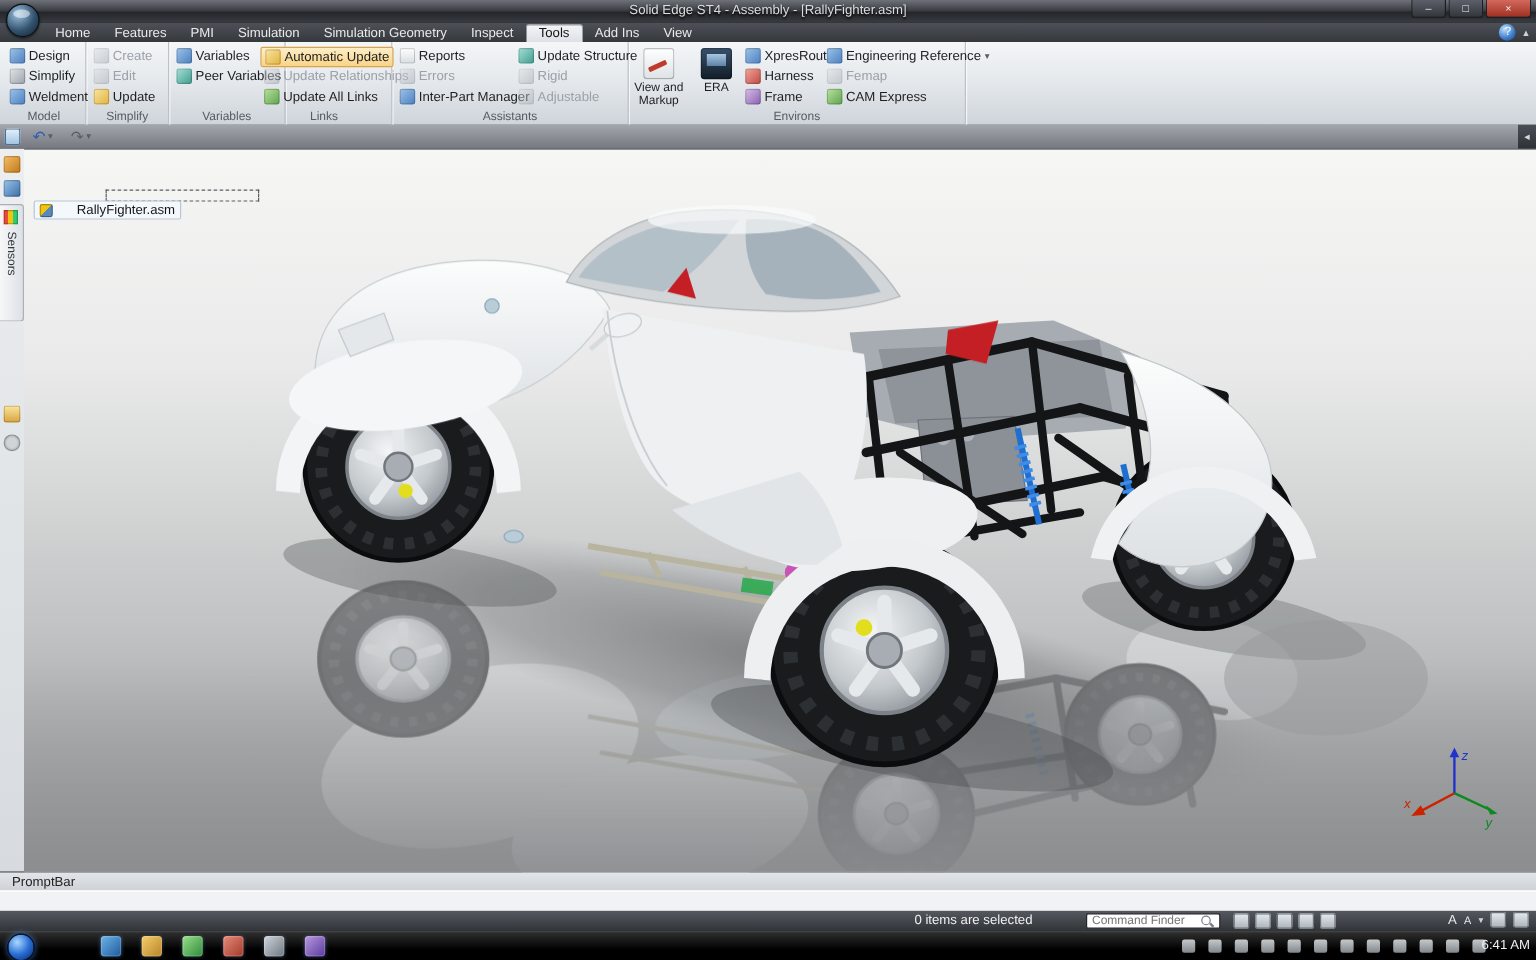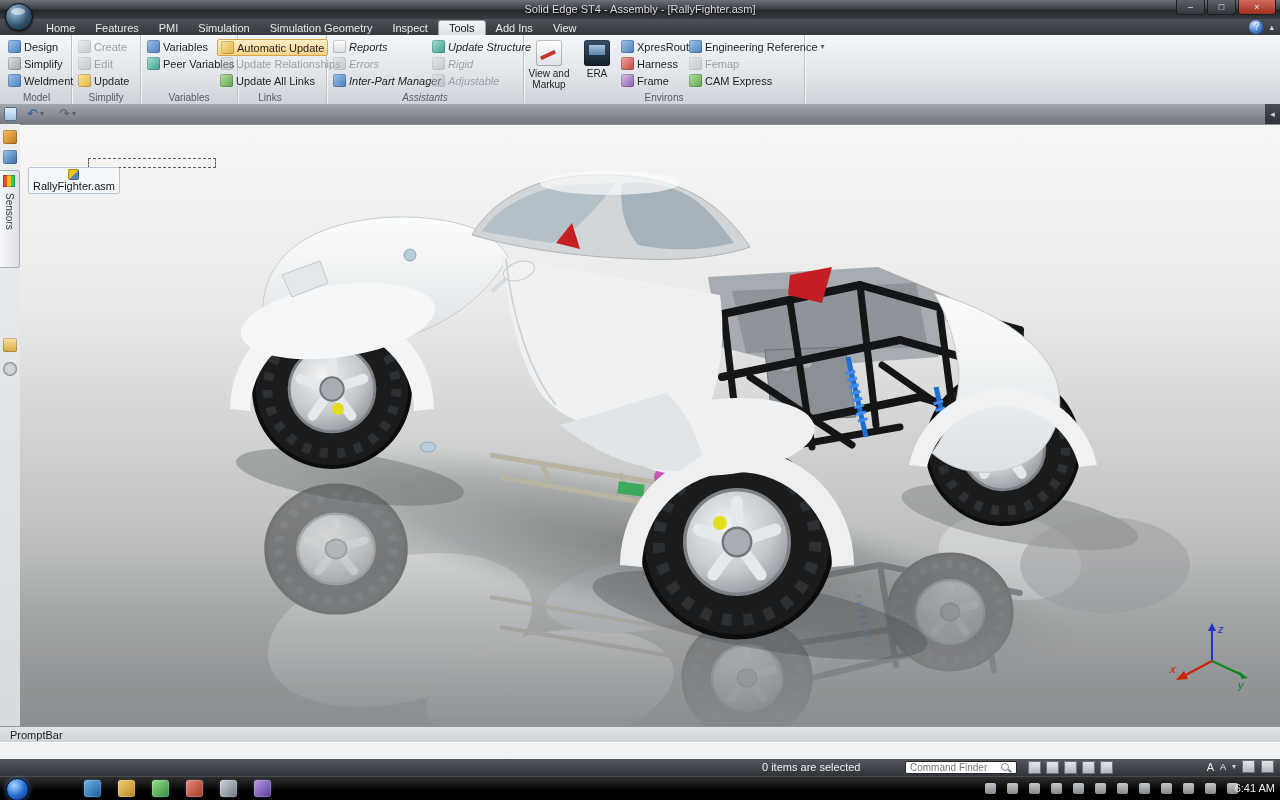--- a/index.html
+++ b/index.html
@@ -35,21 +35,21 @@
     background:radial-gradient(circle at 35% 30%,#bfe0ff,#3a78c8 60%,#1c4a8c);}
   .chevUp{color:#cfd2d6;font-size:9px;}
   
   .ribbon{position:absolute;left:0;top:35px;width:1280px;height:69px;
     background:linear-gradient(#f4f6f8,#e2e6ea 55%,#ced4da);
     border-bottom:1px solid #9aa0a7;}
   .grp{position:absolute;top:0;height:100%;border-right:1px solid #bcc1c7;
     box-shadow:1px 0 0 rgba(255,255,255,.7);}
   #g-model{left:2px;width:69px;} #g-simplify{left:72px;width:68px;}
   #g-variables{left:141px;width:72px;padding-left:24px;} #g-links{left:214px;width:112px;}
-  #g-assistants{left:327px;width:196px;font-style:italic;} #g-environs{left:524px;width:280px;}
+  #g-assistants{left:327px;width:196px;} #g-environs{left:524px;width:280px;}
   .glabel{position:absolute;bottom:1px;left:0;right:0;text-align:center;
     font-size:10px;color:#565b61;}
   .ri{position:absolute;left:3px;height:15px;display:flex;align-items:center;gap:3px;
     white-space:nowrap;padding:0 3px;border-radius:2px;font-size:11px;color:#1d1f22;}
   .r1{top:4px;} .r2{top:21px;} .r3{top:38px;}
   .c2{left:102px;}
   .dis{color:#9ba1a8;}
   .dis .i13{opacity:.45;}
   .hl{background:linear-gradient(#fdeec6,#f9d488);border:1px solid #d8a44e;}
   .i13{width:13px;height:13px;border-radius:2px;flex:0 0 13px;
@@ -104,23 +104,23 @@
     background:linear-gradient(90deg,#e74c3c 33%,#f1c40f 33%,#f1c40f 66%,#2ecc71 66%);
     box-shadow:inset 0 0 0 1px rgba(0,0,0,.25);}
   .vtext{position:absolute;top:22px;left:4px;writing-mode:vertical-rl;
     font-size:10px;color:#34383c;}
   
   .viewport{position:absolute;left:20px;top:124px;width:1260px;height:602px;
     background:linear-gradient(#f6f6f5 0%,#e9eae9 30%,#c2c4c5 65%,#909293 100%);
     border-top:1px solid #8b9197;}
   .dashedbox{position:absolute;left:68px;top:33px;width:126px;height:8px;
     border:1px dashed #5a5e63;}
-  .doclabel{position:absolute;left:8px;top:42px;display:flex;align-items:center;gap:0;
+  .doclabel{position:absolute;left:8px;top:42px;display:flex;align-items:center;gap:20px;
     padding:1px 4px;background:rgba(245,248,251,.85);border:1px solid #b8c6d8;
-    border-radius:2px;font-size:11px;color:#14171a;flex-direction:column;}
+    border-radius:2px;font-size:11px;color:#14171a;}
   .doclabel .dicon{width:11px;height:11px;border-radius:2px;
     background:linear-gradient(135deg,#f1c40f 50%,#5a88b8 50%);
     box-shadow:inset 0 0 0 1px rgba(0,0,0,.3);}
   .triad{position:absolute;right:28px;bottom:34px;}
   .triad text{font-family:"Liberation Sans",sans-serif;font-style:italic;}
   
   .promptbar{position:absolute;left:0;top:726px;width:1280px;height:16px;
     background:linear-gradient(#e2e5e9,#cdd1d6);border-top:1px solid #8f959b;
     line-height:16px;padding-left:4px;}
   .promptbar span{margin-left:6px;color:#222;}

